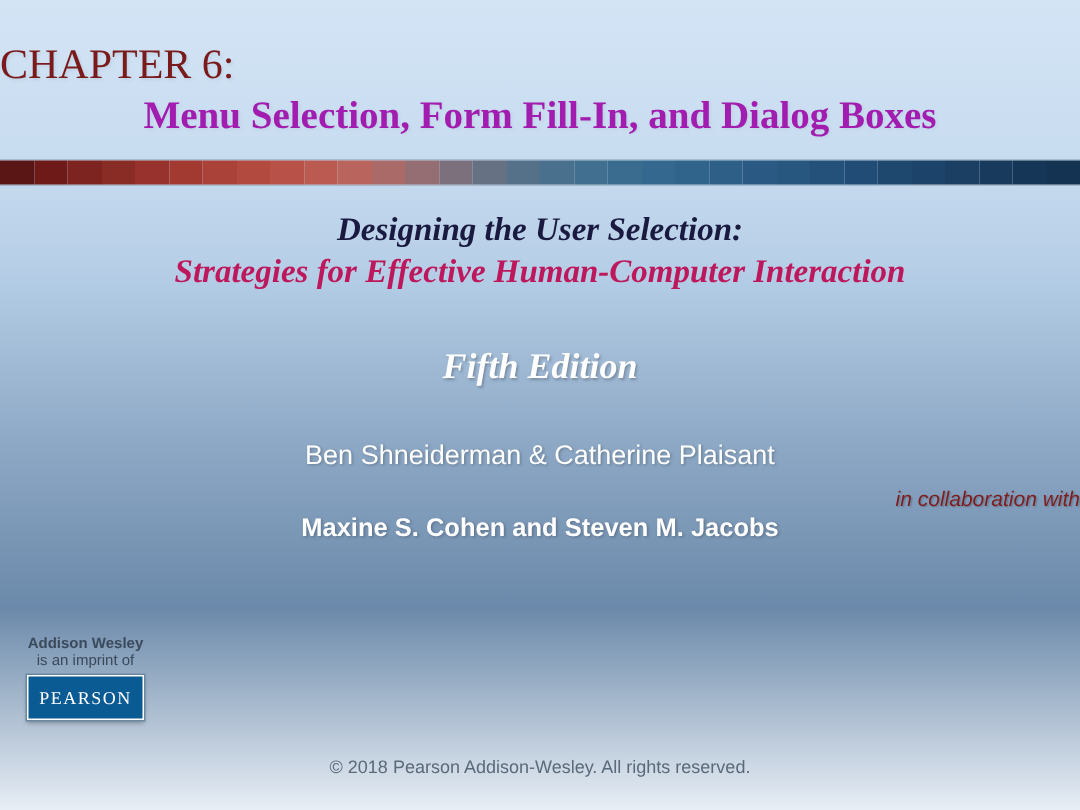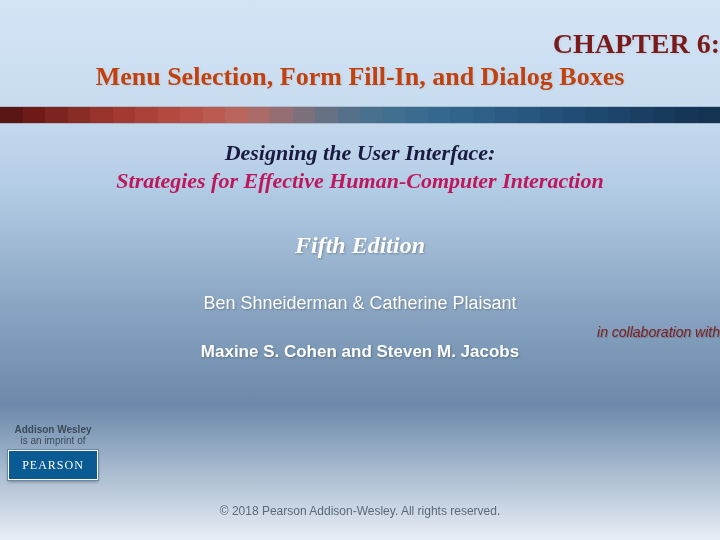--- a/index.html
+++ b/index.html
@@ -9,30 +9,30 @@
     background: linear-gradient(to bottom,
       #d3e4f5 0%,
       #c8dcf0 20%,
       #b3cce5 35%,
       #8da8c5 55%,
       #6b89aa 75%,
       #e8eef5 100%);
     position: relative;
   }
   .chapter-line {
-    text-align: right;
+    text-align: left;
     color: #7a1a1a;
-    font-weight: bold;
+    font-weight: normal;
     font-size: 28px;
     padding-top: 28px;
     text-shadow: 1px 1px 2px rgba(180,200,220,0.6);
   }
   .chapter-sub {
     text-align: center;
-    color: #c2410c;
+    color: #a21caf;
     font-weight: bold;
     font-size: 26px;
     margin-top: 2px;
     text-shadow: 1px 1px 2px rgba(180,200,220,0.6);
   }
   .stripe {
     margin-top: 14px;
     height: 18px;
     display: flex;
     border-top: 1px solid rgba(0,0,0,0.15);
@@ -86,31 +86,31 @@
     text-align: center;
     color: #ffffff;
     font-family: Arial, Helvetica, sans-serif;
     font-weight: bold;
     font-size: 17px;
     margin-top: 2px;
     text-shadow: 1px 1px 2px rgba(0,0,0,0.25);
   }
   .imprint-block {
     position: absolute;
-    left: 8px;
+    left: 18px;
     bottom: 60px;
     font-family: Arial, Helvetica, sans-serif;
     color: #3a4a5a;
     font-size: 10px;
     text-align: center;
   }
   .imprint-block .aw { font-weight: bold; }
   .pearson-logo {
     margin-top: 4px;
-    width: 90px;
+    width: 78px;
     height: 30px;
     background: #0a5a94;
     border: 1px solid #ffffff;
     box-shadow: 0 0 0 1px #6a88a0, 0 2px 3px rgba(0,0,0,0.3);
     color: #ffffff;
     font-family: "Times New Roman", Times, serif;
     font-size: 12px;
     letter-spacing: 1px;
     display: flex;
     align-items: center;
@@ -160,21 +160,21 @@
     <div style="background: rgb(36, 81, 122);"></div>
     <div style="background: rgb(33, 76, 117);"></div>
     <div style="background: rgb(31, 72, 111);"></div>
     <div style="background: rgb(28, 67, 105);"></div>
     <div style="background: rgb(26, 63, 99);"></div>
     <div style="background: rgb(24, 58, 93);"></div>
     <div style="background: rgb(22, 54, 87);"></div>
     <div style="background: rgb(20, 50, 81);"></div>
   </div>
 
-<div class="book-title">Designing the User Interface:</div>
+<div class="book-title">Designing the User Selection:</div>
 <div class="book-sub">Strategies for Effective Human-Computer Interaction</div>
 
 <div class="edition">Fifth Edition</div>
 
 <div class="authors">Ben Shneiderman &amp; Catherine Plaisant</div>
 <div class="collab">in collaboration with</div>
 <div class="coauthors">Maxine S. Cohen and Steven M. Jacobs</div>
 
 <div class="imprint-block">
   <div class="aw">Addison Wesley</div>

